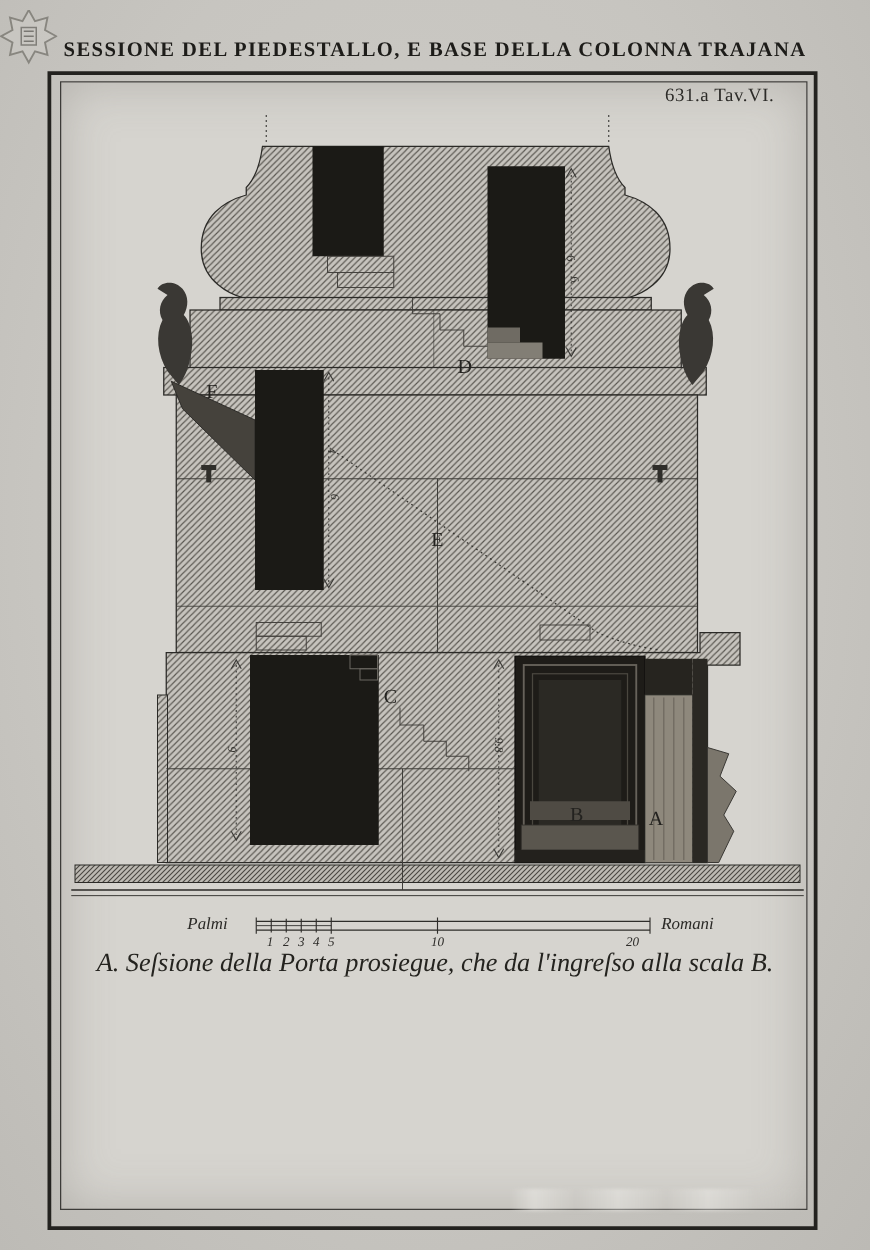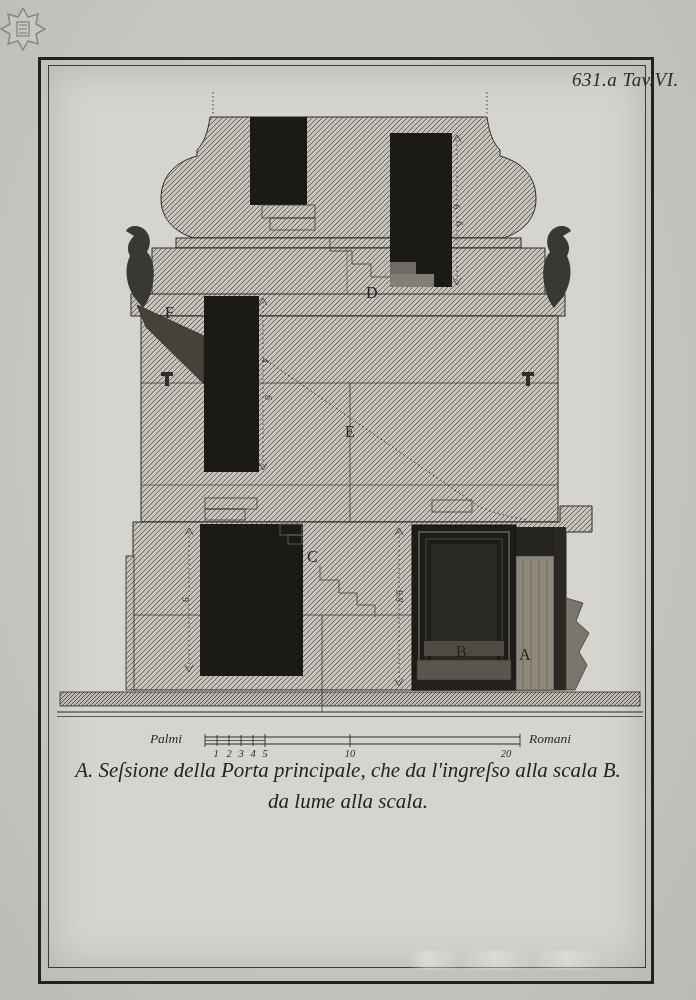--- a/index.html
+++ b/index.html
@@ -6,22 +6,22 @@
   .page{position:relative;width:696px;height:1000px;overflow:hidden;
         background:radial-gradient(ellipse at 48% 42%, #cfcdc8 0%, #c7c5c0 60%, #bcbab5 100%);
         font-family:"Liberation Serif","DejaVu Serif",serif;color:#23221f;}
   .title{position:absolute;left:36px;top:30px;width:624px;text-align:center;
          font-size:16.5px;font-weight:bold;letter-spacing:1.1px;color:#1d1c19;white-space:nowrap;}
   .frame-outer{position:absolute;left:38px;top:57px;width:616px;height:927px;
          border:3px solid #23221f;box-sizing:border-box;}
   .frame-inner{position:absolute;left:48px;top:65px;width:598px;height:903px;
          border:1px solid #3c3b38;box-sizing:border-box;background:#d6d4cf;
          box-shadow:inset 0 0 40px rgba(120,118,112,.35);}
-  .plate-number{position:absolute;left:572px;top:69px;width:112px;font-style:italic;
-         font-size:19px;color:#2c2b28;letter-spacing:.5px;}
+  .plate-number{position:absolute;left:532px;top:69px;width:112px;
+         font-size:15px;color:#2c2b28;letter-spacing:.5px;}
   svg.drawing{position:absolute;left:0;top:0;}
   .lbl{font-family:"Liberation Serif","DejaVu Serif",serif;font-size:16px;fill:#23221f;}
   .dim{font-family:"Liberation Serif","DejaVu Serif",serif;font-size:9.5px;font-style:italic;fill:#33322e;}
   .sc{font-family:"Liberation Serif","DejaVu Serif",serif;font-size:10.5px;font-style:italic;fill:#2e2d2a;}
   .scl{font-family:"Liberation Serif","DejaVu Serif",serif;font-size:13.5px;font-style:italic;fill:#2a2926;}
   .caption{position:absolute;left:55px;top:755px;width:586px;text-align:center;
          font-style:italic;font-size:21px;line-height:30.5px;color:#24231f;}
   .caption div{white-space:nowrap;}
   .stamp{position:absolute;left:0px;top:8px;opacity:.75;}
   .watermark{position:absolute;left:408px;top:951px;width:240px;height:18px;opacity:.55;
@@ -34,20 +34,21 @@
 <body>
 
 <div class="page">
 
   <svg class="stamp" width="46" height="50" viewBox="0 0 46 50">
     <polygon points="23,0 28,9 38,6 36,16 45,21 36,26 38,36 28,33 23,42 18,33 8,36 10,26 1,21 10,16 8,6 18,9" fill="#cbc9c4" stroke="#75736c" stroke-width="1.5"></polygon>
     <rect x="17" y="14" width="12" height="14" fill="none" stroke="#6b6963" stroke-width="1.2"></rect>
     <path d="M19,17 h8 M19,21 h8 M19,25 h8" stroke="#63615b" stroke-width="1.1" fill="none"></path>
   </svg>
 
+  <div class="title">SESSIONE DEL PIEDESTALLO, E BASE DELLA COLONNA TRAJANA</div>
 
   <div class="frame-inner"></div>
   <div class="frame-outer"></div>
 
   <div class="plate-number">631.a Tav.VI.</div>
 
   <svg class="drawing" width="696" height="1000" viewBox="0 0 696 1000">
     <defs>
       <pattern id="h" patternUnits="userSpaceOnUse" width="5" height="5">
         <rect width="5" height="5" fill="#c6c3bd"></rect>
@@ -168,19 +169,18 @@
       <text class="sc" x="229" y="757" text-anchor="middle">2</text>
       <text class="sc" x="241" y="757" text-anchor="middle">3</text>
       <text class="sc" x="253" y="757" text-anchor="middle">4</text>
       <text class="sc" x="265" y="757" text-anchor="middle">5</text>
       <text class="sc" x="350" y="757" text-anchor="middle">10</text>
       <text class="sc" x="506" y="757" text-anchor="middle">20</text>
     </g>
   </svg>
 
   <div class="caption">
-    <div>A. Seſsione della Porta principale, che da l'ingreſso alla scala B.</div>
-    <div>da lume alla scala.</div>
+    <div>A. Seſsione della Porta prosiegue, che da l'ingreſso alla scala B.</div>
   </div>
 
   <div class="watermark"></div>
 
 </div>
 
 </body></html>

